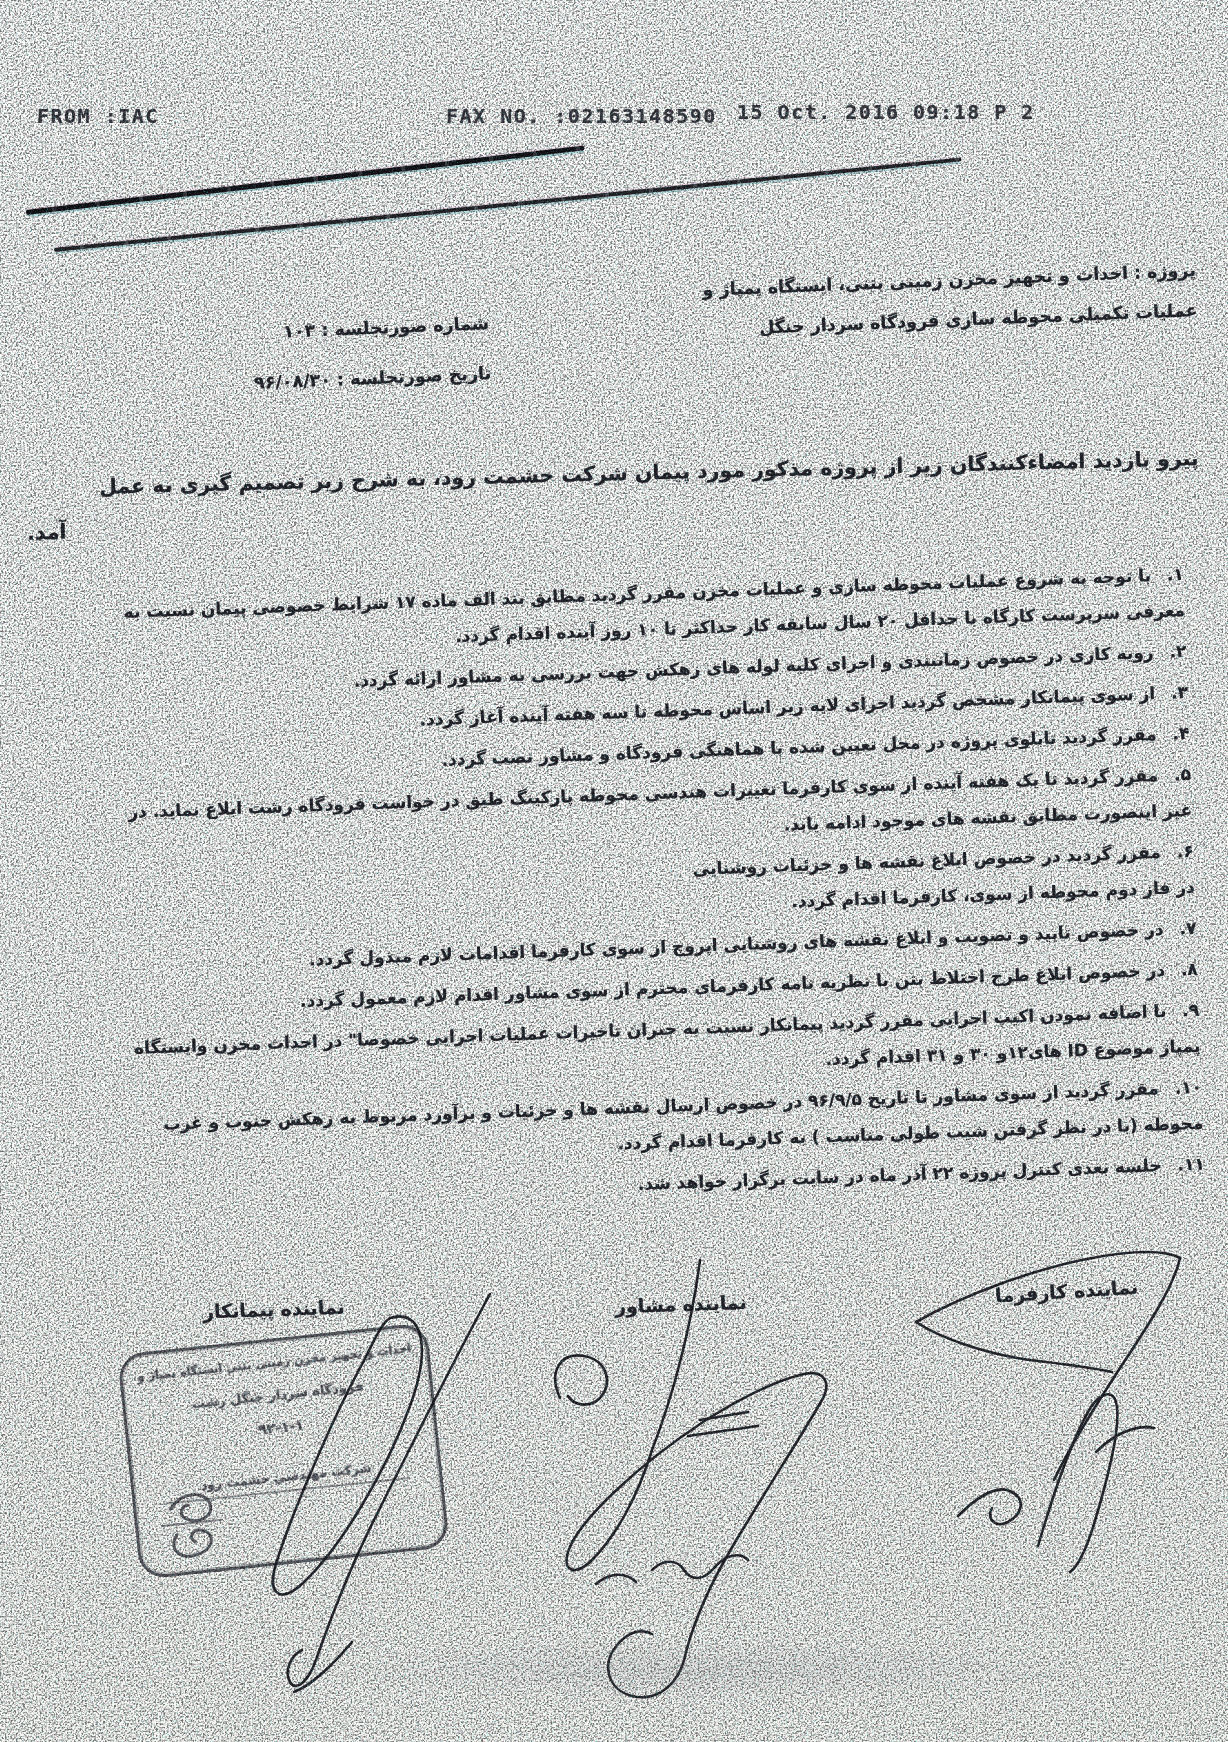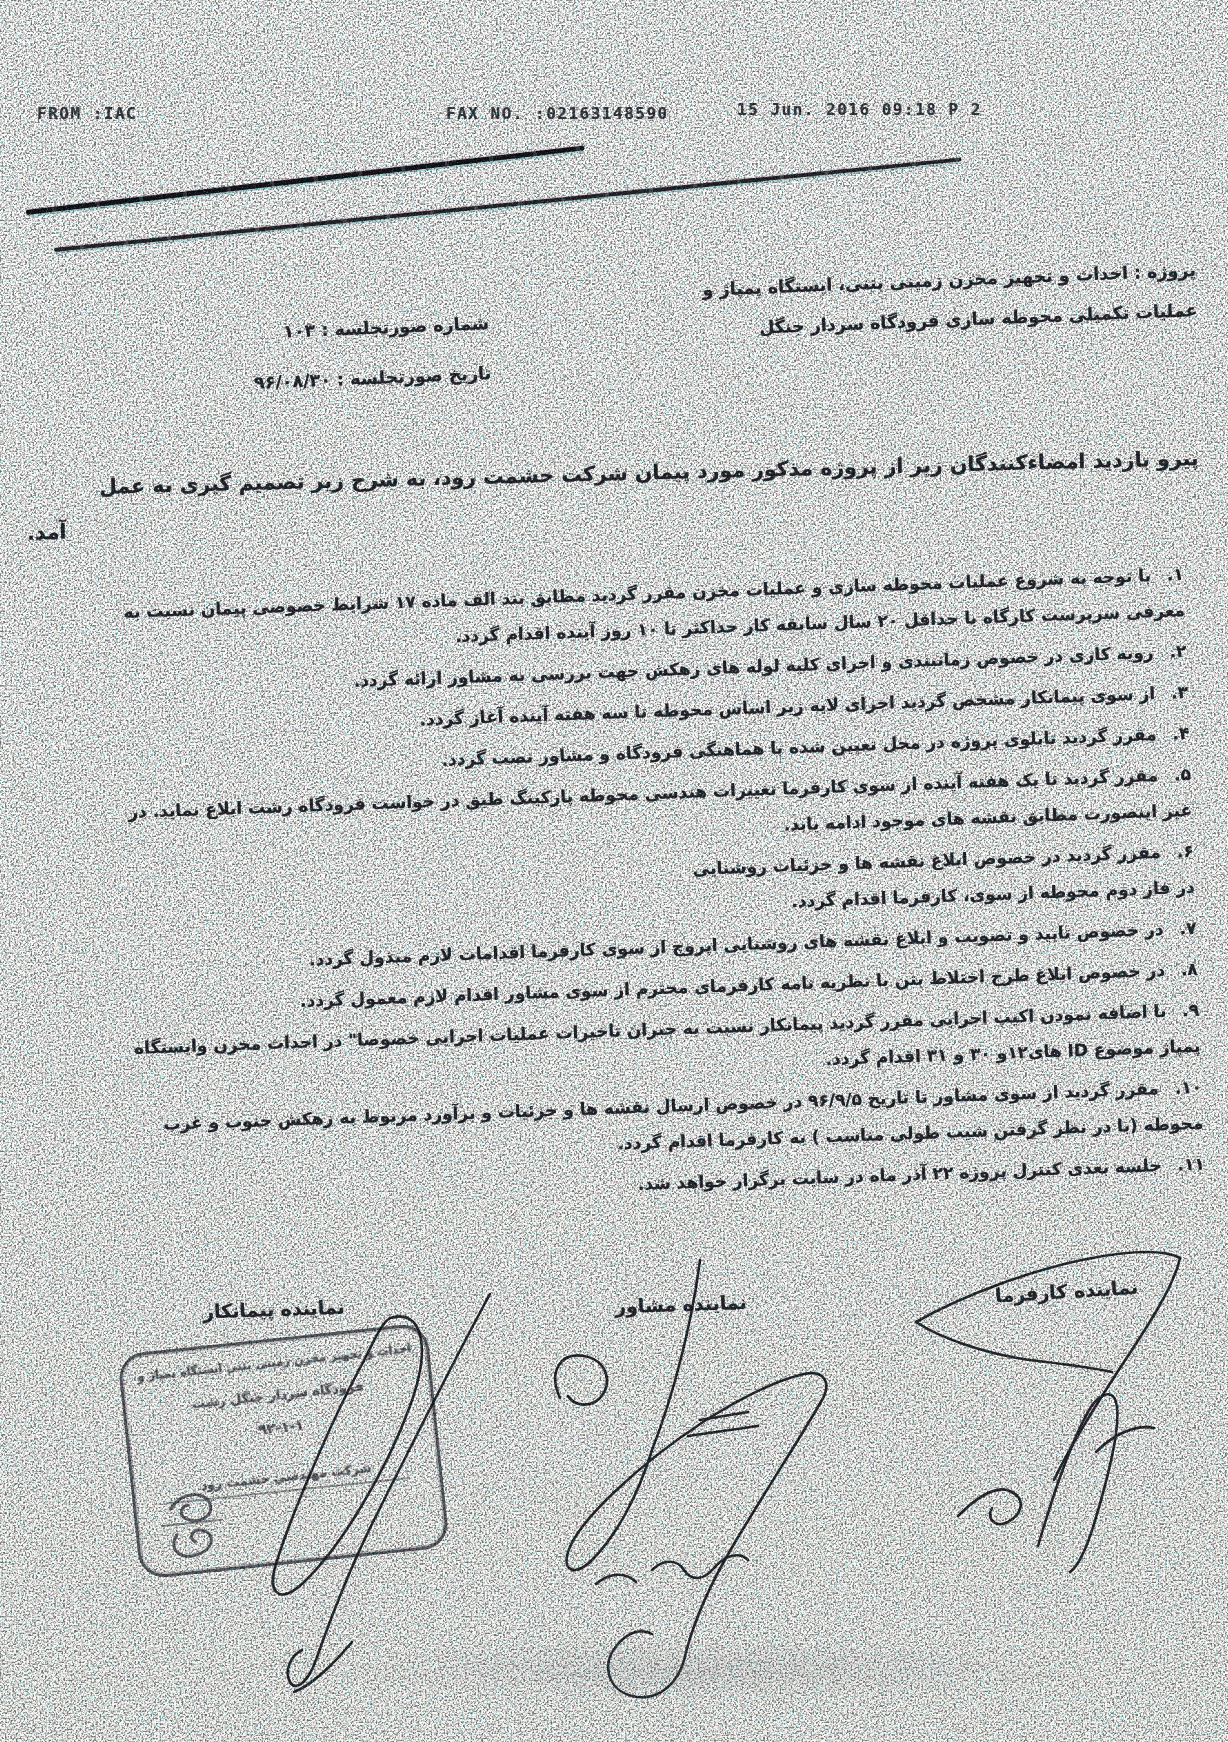--- a/index.html
+++ b/index.html
@@ -4,21 +4,21 @@
 <style>
   html,body{margin:0;padding:0;background:#ffffff;}
   .page{
     position:relative; width:1228px; height:1742px; overflow:hidden;
     background:linear-gradient(180deg,#fdfdfc 0%,#fbfbf9 60%,#f7f7f4 100%);
     font-family:"DejaVu Sans",sans-serif;
   }
   
   .fax-header{
     position:absolute; top:104px; left:0; width:100%; height:34px;
-    font-family:"DejaVu Sans Mono",monospace; font-size:16px; font-weight:700;
+    font-family:"DejaVu Sans Mono",monospace; font-size:20px; font-weight:700;
     color:#3c3c44; letter-spacing:1.5px;
     text-shadow:0 0 1px rgba(40,40,50,.5);
   }
   .fax-from{position:absolute;left:37px;top:0;}
   .fax-no{position:absolute;left:446px;top:0;}
   .fax-date{position:absolute;left:737px;top:-4px;}
   
   .art-line{
     position:absolute; height:5px; transform-origin:left center;
     background:repeating-linear-gradient(90deg,#15151a 0 26px,#3a3a42 26px 30px,#15151a 30px 44px);
@@ -79,21 +79,21 @@
   .noise{position:absolute; left:0; top:0; pointer-events:none;}
 </style>
 </head>
 <body>
 
 <div class="page">
 
   <div class="fax-header">
     <span class="fax-from">FROM :IAC</span>
     <span class="fax-no">FAX NO. :02163148590</span>
-    <span class="fax-date">15 Jun. 2016 09:18 P 2</span>
+    <span class="fax-date">15 Oct. 2016 09:18 P 2</span>
   </div>
 
   <div class="art-line art-1"></div>
   <div class="art-line art-2"></div>
 
   <div class="project-title fa">
     <div>پروژه : احداث و تجهیز مخزن زمینی بتنی، ایستگاه پمپاژ و</div>
     <div>عملیات تکمیلی محوطه سازی فرودگاه سردار جنگل</div>
   </div>
 

